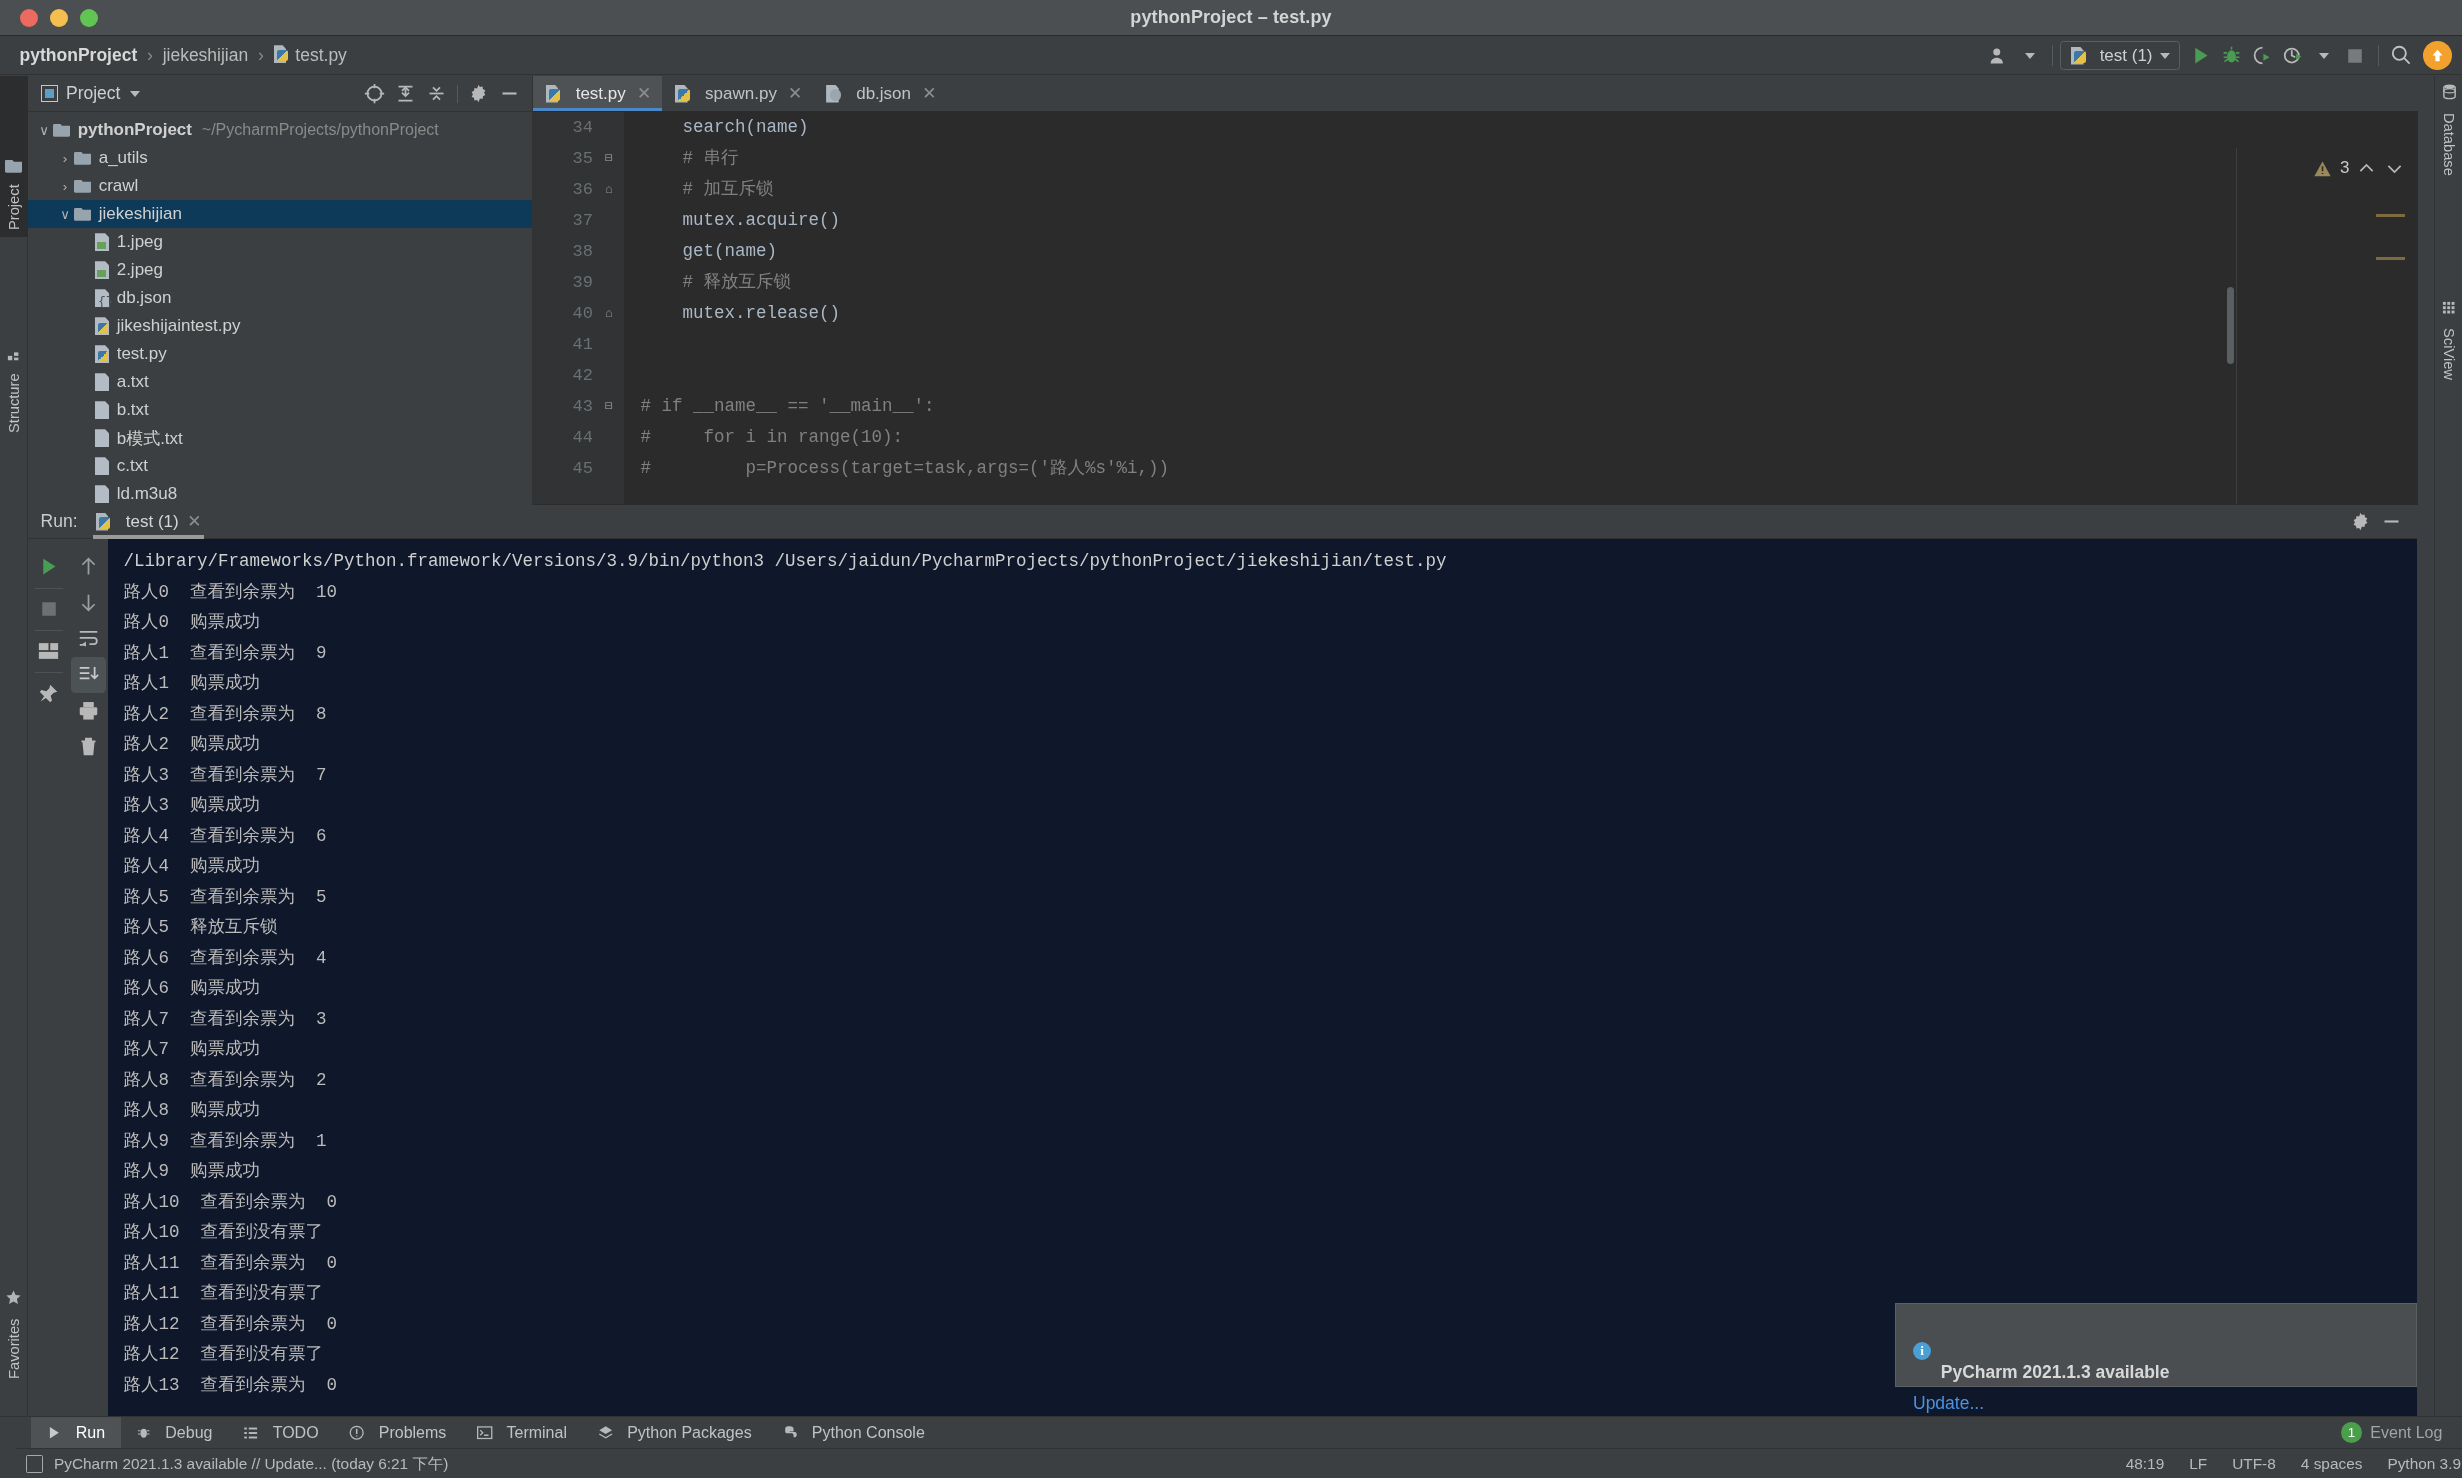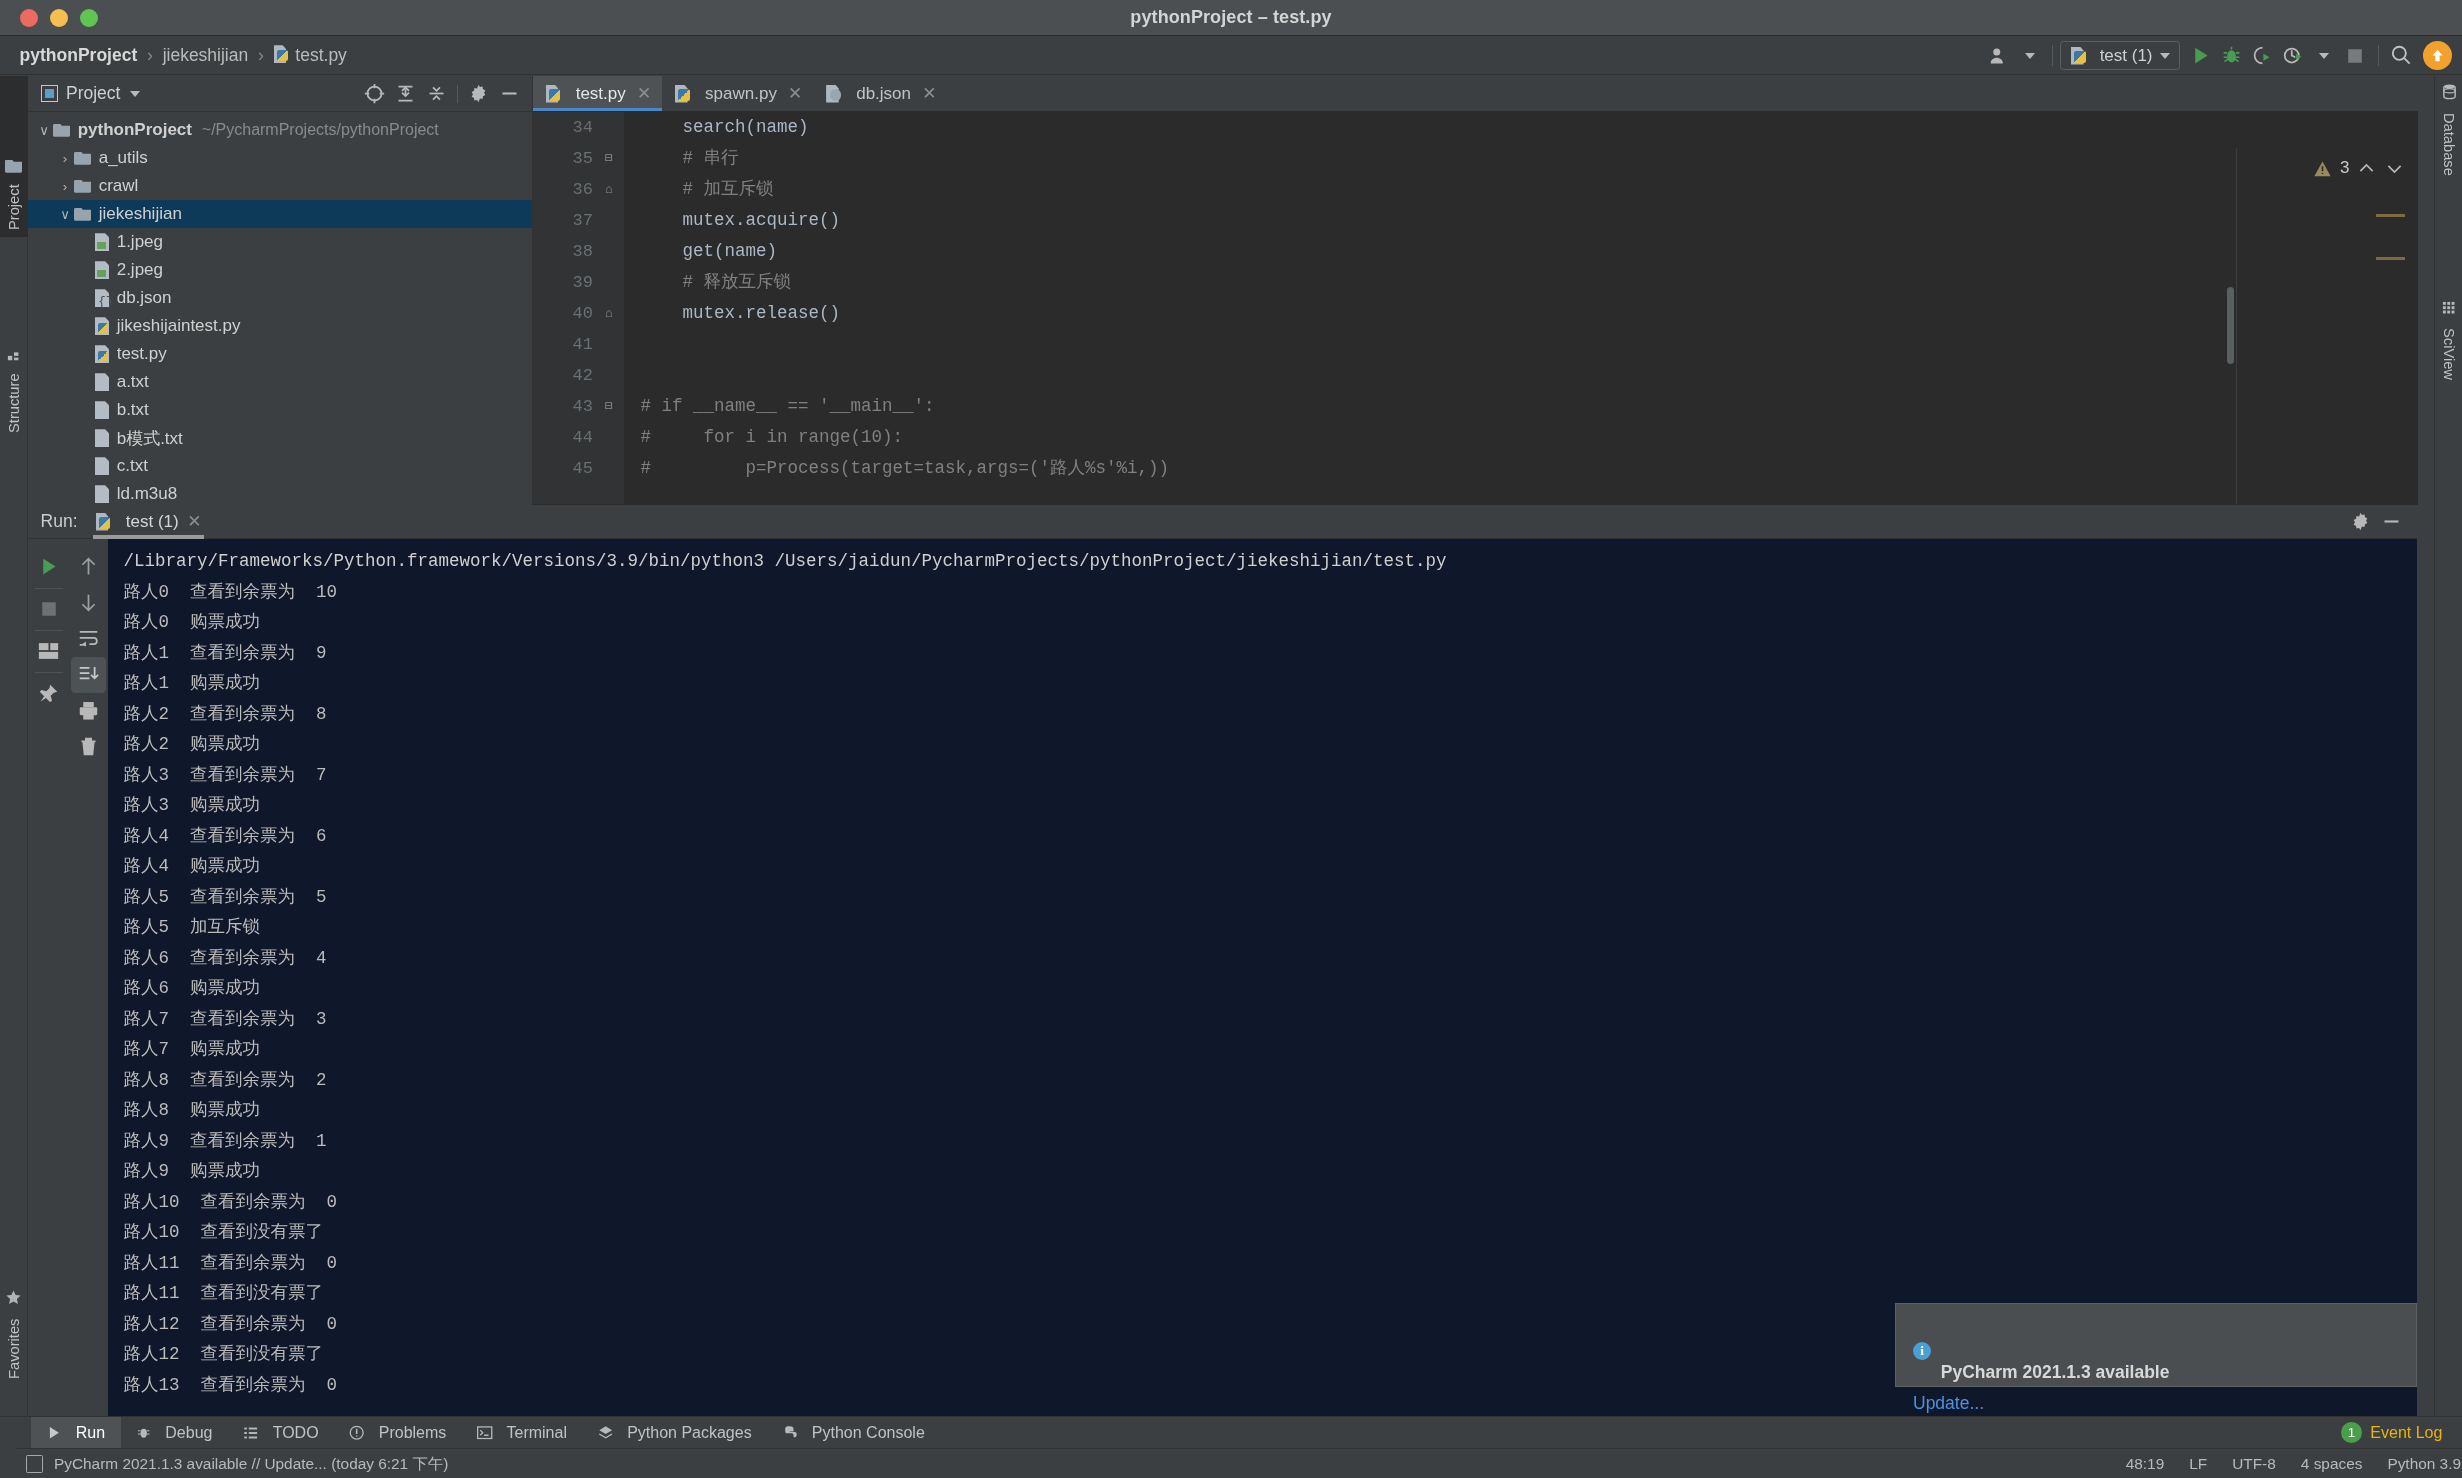--- a/index.html
+++ b/index.html
@@ -647,21 +647,21 @@
           <div class="cline">路人0  购票成功</div>
           <div class="cline">路人1  查看到余票为  9</div>
           <div class="cline">路人1  购票成功</div>
           <div class="cline">路人2  查看到余票为  8</div>
           <div class="cline">路人2  购票成功</div>
           <div class="cline">路人3  查看到余票为  7</div>
           <div class="cline">路人3  购票成功</div>
           <div class="cline">路人4  查看到余票为  6</div>
           <div class="cline">路人4  购票成功</div>
           <div class="cline">路人5  查看到余票为  5</div>
-          <div class="cline">路人5  加互斥锁</div>
+          <div class="cline">路人5  释放互斥锁</div>
           <div class="cline">路人6  查看到余票为  4</div>
           <div class="cline">路人6  购票成功</div>
           <div class="cline">路人7  查看到余票为  3</div>
           <div class="cline">路人7  购票成功</div>
           <div class="cline">路人8  查看到余票为  2</div>
           <div class="cline">路人8  购票成功</div>
           <div class="cline">路人9  查看到余票为  1</div>
           <div class="cline">路人9  购票成功</div>
           <div class="cline">路人10  查看到余票为  0</div>
           <div class="cline">路人10  查看到没有票了</div>
@@ -745,21 +745,21 @@
       <div class="bt">
         <span style="display: flex;">
           <svg width="15.4" height="15.4" viewBox="0 0 24 24">
             <path d="M12 2c4 0 6 1.5 6 4v4h-6v1h8c2 0 3 1.5 3 4s-1 4-3 4h-2v-3c0-2-1.5-3-4-3H9c-2.5 0-4-1-4-3V6c0-2.5 2-4 4-4z" fill="#b8b8b8"></path>
           </svg>
         </span>
         <span>Python Console</span>
       </div>
       <div class="bb-right">
       <span class="badge">1</span>
-      <span style="font-size:16px;color:#eab308;">Event Log</span>
+      <span style="font-size:16px;color:#a3a3a3;">Event Log</span>
     </div>
   </div>
 
   <div class="statusbar">
     <span class="sb-ico"></span>
     <span>PyCharm 2021.1.3 available  //  Update... (today 6:21 下午)</span>
     <div class="sb-right">
       <span>48:19</span>
       <span>LF</span>
       <span>UTF-8</span>

